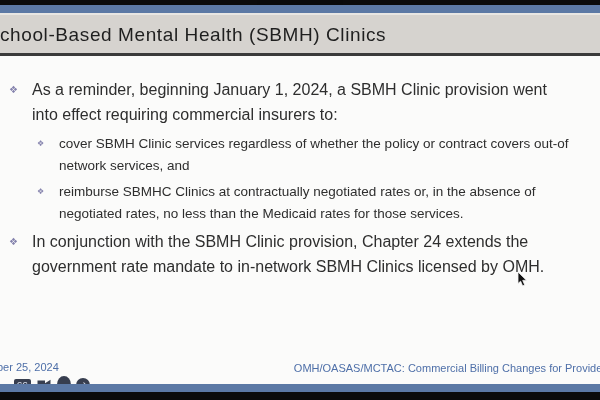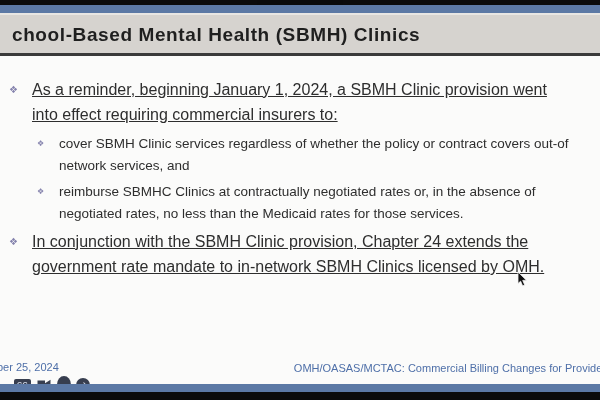--- a/index.html
+++ b/index.html
@@ -16,31 +16,31 @@
   .bottom-black  { position:absolute; top:392px; left:0; width:600px; height:8px; background:#0b0b0b; }
 
   
   .slide-body { position:absolute; top:13px; left:0; width:600px; height:371px; background:#fbfbfa; }
   .title-strip {
     position:absolute; top:13px; left:0; width:600px; height:40px;
     background:#d6d3cf; border-top:2px solid #e8e6e3;
     display:flex; align-items:center;
   }
   .title-text {
-    margin-left:12px; font-size:19px; font-weight:bold; color:#1f1f1f;
+    margin-left:0; font-size:19px; font-weight:normal; color:#1f1f1f;
     letter-spacing:0.6px; white-space:nowrap;
   }
   .title-underline { position:absolute; top:53px; left:0; width:600px; height:3px; background:#3a3a3a; }
 
   .bullet-row { position:absolute; display:flex; align-items:flex-start; }
   .bullet-row .marker { color:#8583ad; flex:0 0 auto; }
   .bullet-row .btext  { color:#2e2e2e; white-space:pre-line; }
 
   .b-l1 .marker { width:23px; font-size:10px; line-height:25px; }
-  .b-l1 .btext  { font-size:16px; line-height:25px; width:565px;text-decoration:underline; }
+  .b-l1 .btext  { font-size:16px; line-height:25px; width:565px; }
   .b-l2 .marker { width:22px; font-size:8px; line-height:22px; }
   .b-l2 .btext  { font-size:13.5px; line-height:22px; width:548px; }
 
   #bullet-0 { top:77px;  left:9px;  }
   #bullet-1 { top:133px; left:37px; }
   #bullet-2 { top:181px; left:37px; }
   #bullet-3 { top:229px; left:9px;  }
 
   .footer-date {
     position:absolute; top:361px; left:-3px; font-size:11px; color:#4e6fa8; white-space:nowrap;

